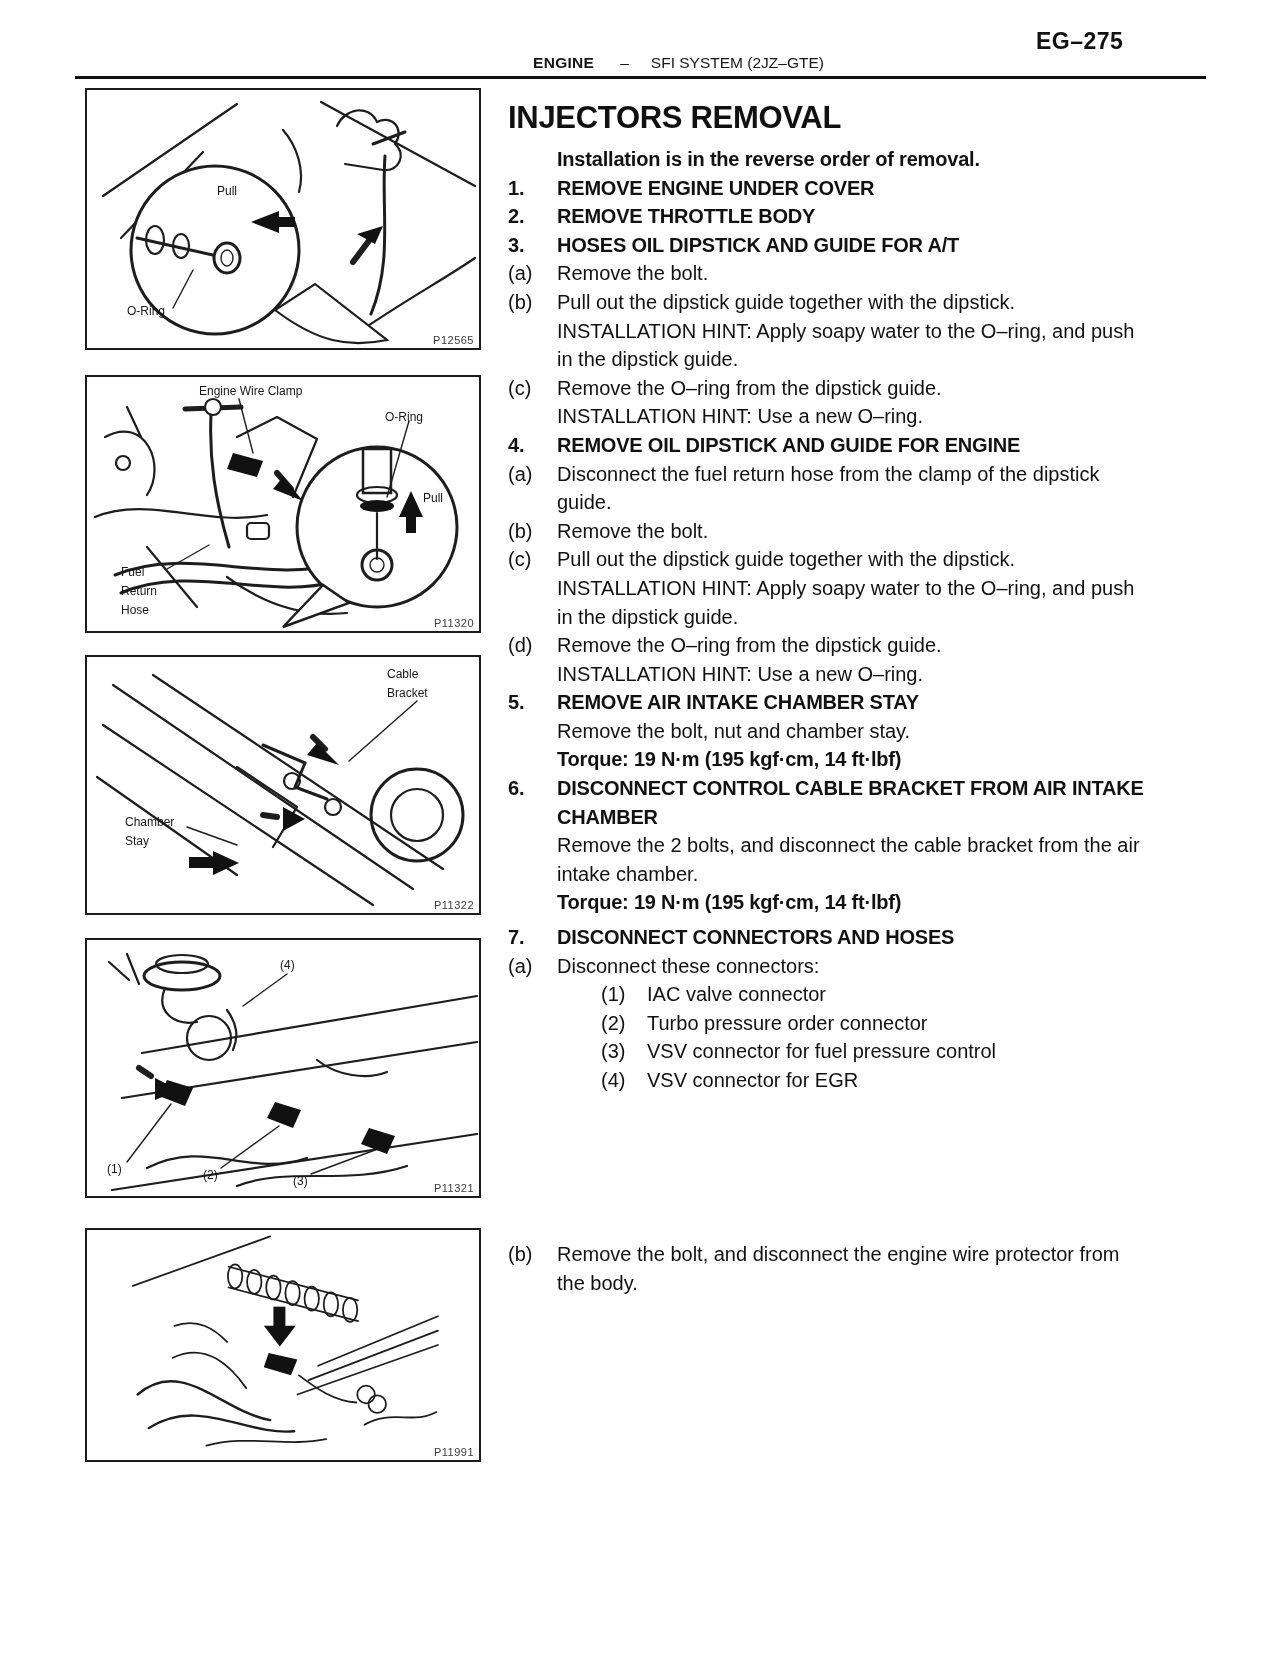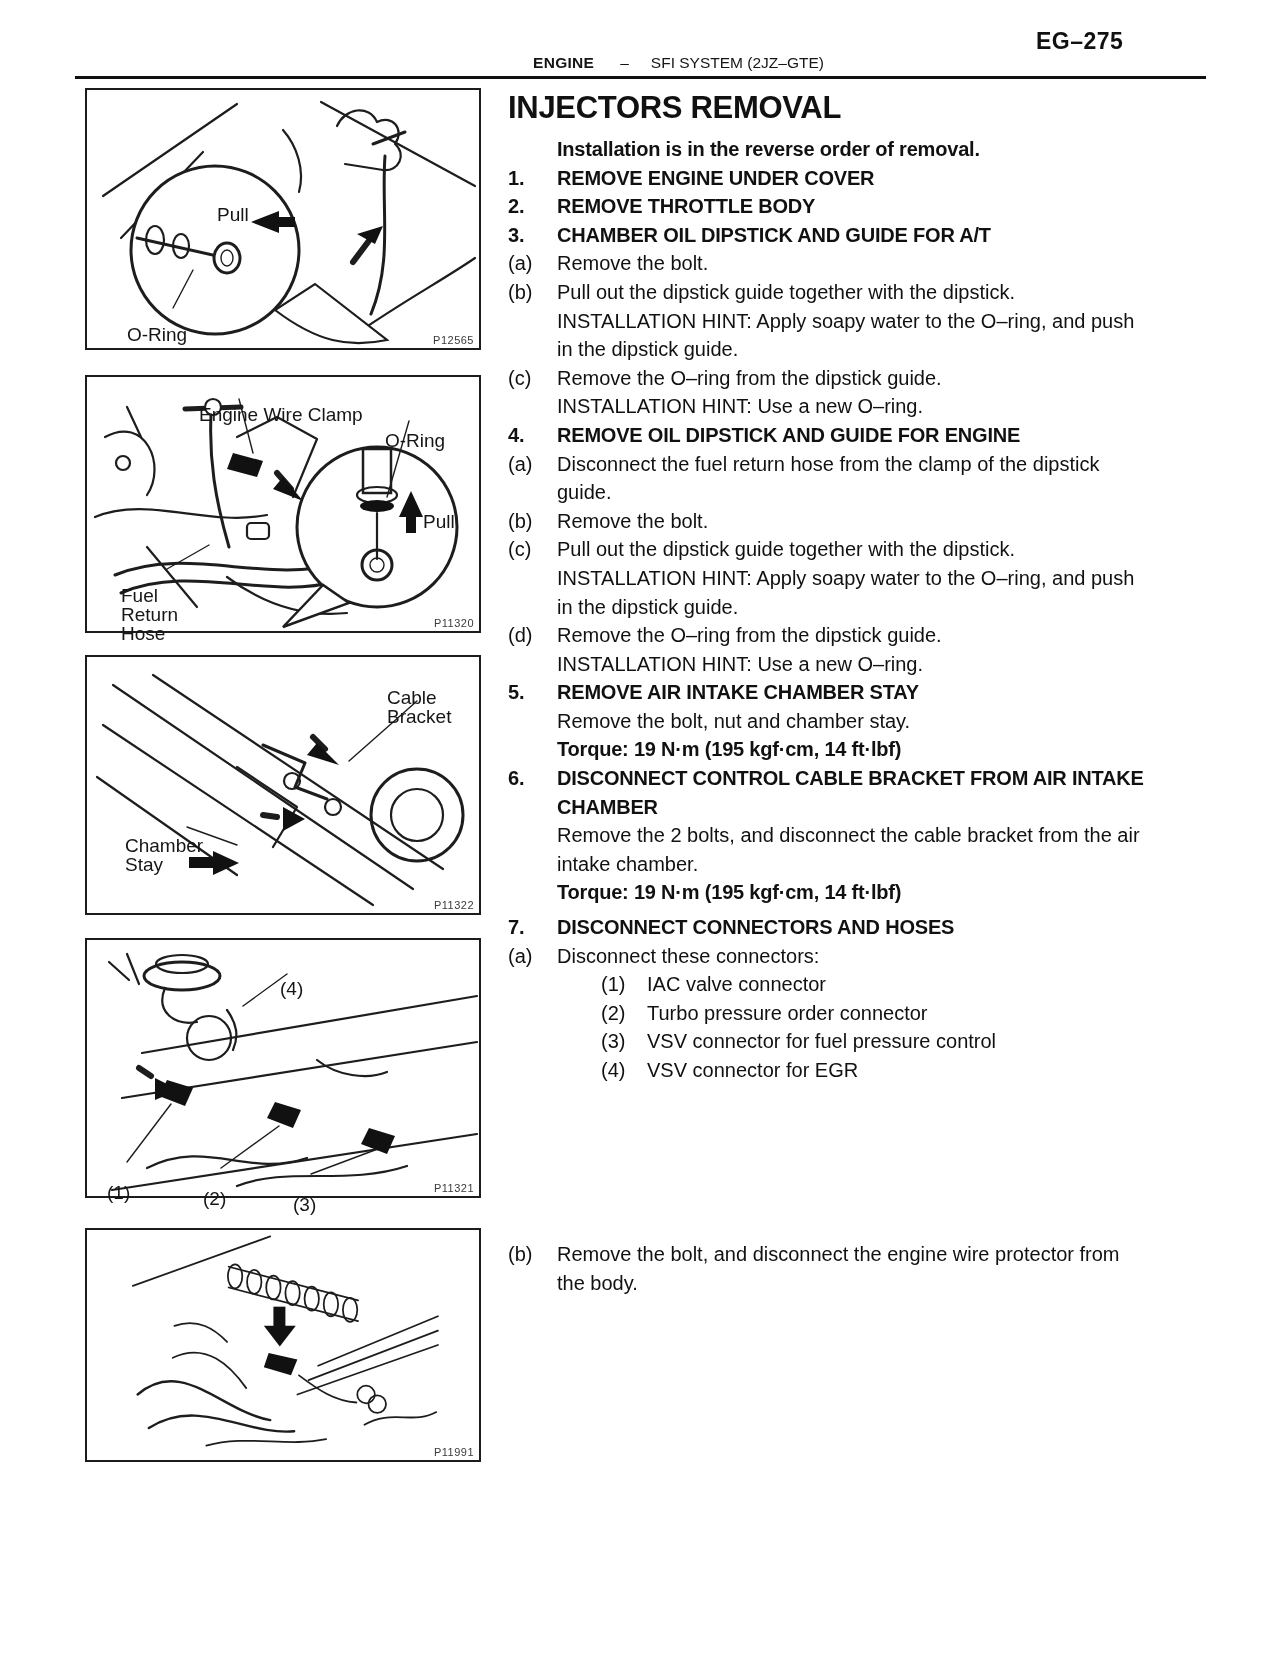--- a/index.html
+++ b/index.html
@@ -9,38 +9,38 @@
     overflow:hidden;
   }
   
   .pageno{position:absolute;top:28px;left:1036px;font-size:23px;font-weight:bold;letter-spacing:.5px;}
   .crumb{position:absolute;top:54px;left:533px;font-size:15.5px;color:#151515;}
   .crumb .sec{font-weight:bold;letter-spacing:.3px;}
   .crumb .sep{margin:0 22px 0 26px;}
   .hrule{position:absolute;top:76px;left:75px;width:1131px;height:3px;background:#101010;}
   
   .steps{position:absolute;left:508px;top:88px;width:636px;}
-  .title{font-size:31px;font-weight:bold;letter-spacing:-.3px;margin:2px 0 9px 0;line-height:36px;}
+  .title{font-size:31px;font-weight:bold;letter-spacing:-.3px;margin:12px 0 9px 0;line-height:36px;}
   .row{display:flex;font-size:20px;line-height:28.6px;color:#111;justify-content:space-between;}
   .row .num{width:49px;flex:0 0 49px;}
   .row .txt{flex:1;}
   .row.b{font-weight:bold;letter-spacing:-.2px;}
   .row.item{padding-left:93px;}
   .row.item .num{width:46px;flex:0 0 46px;}
   .row.sp{margin-top:6px;}
   .step-b{position:absolute;left:508px;top:1240px;width:636px;}
   
   .fig{position:absolute;left:85px;width:396px;border:2px solid #1c1c1c;background:#fff;box-sizing:border-box;}
   .fig svg{display:block;width:100%;height:100%;}
   .fig svg .ln{fill:none;stroke:#1d1d1d;stroke-width:2.2;stroke-linecap:round;stroke-linejoin:round;}
   .fig svg .th{stroke-width:3;}
   .fig svg .thin{stroke-width:1.4;}
   .fig svg .fw{fill:#fff;stroke:#1d1d1d;}
   .fig svg .dk{fill:#111;stroke:none;}
-  .fig .lbl{position:absolute;font-size:19px;line-height:19px;color:#161616;white-space:pre-line;margin-top:23px;}
+  .fig .lbl{position:absolute;font-size:12px;line-height:19px;color:#161616;white-space:pre-line;}
   .fig .code{position:absolute;right:5px;bottom:2px;font-size:11px;color:#3a3a3a;letter-spacing:.5px;}
 </style>
 </head>
 <body>
 
 <div class="pageno">EG–275</div>
 <div class="crumb">
   <span class="sec">ENGINE</span><span class="sep">–</span><span>SFI SYSTEM (2JZ–GTE)</span>
 </div>
 <div class="hrule"></div>
@@ -214,21 +214,21 @@
   <div class="row b">
       <span class="num">1.</span>
       <div class="txt">REMOVE ENGINE UNDER COVER</div>
     </div>
   <div class="row b">
       <span class="num">2.</span>
       <div class="txt">REMOVE THROTTLE BODY</div>
     </div>
   <div class="row b">
       <span class="num">3.</span>
-      <div class="txt">CHAMBER OIL DIPSTICK AND GUIDE FOR A/T</div>
+      <div class="txt">HOSES OIL DIPSTICK AND GUIDE FOR A/T</div>
     </div>
   <div class="row">
       <span class="num">(a)</span>
       <div class="txt">Remove the bolt.</div>
     </div>
   <div class="row">
       <span class="num">(b)</span>
       <div class="txt">Pull out the dipstick guide together with the dipstick.</div>
     </div>
   <div class="row">

